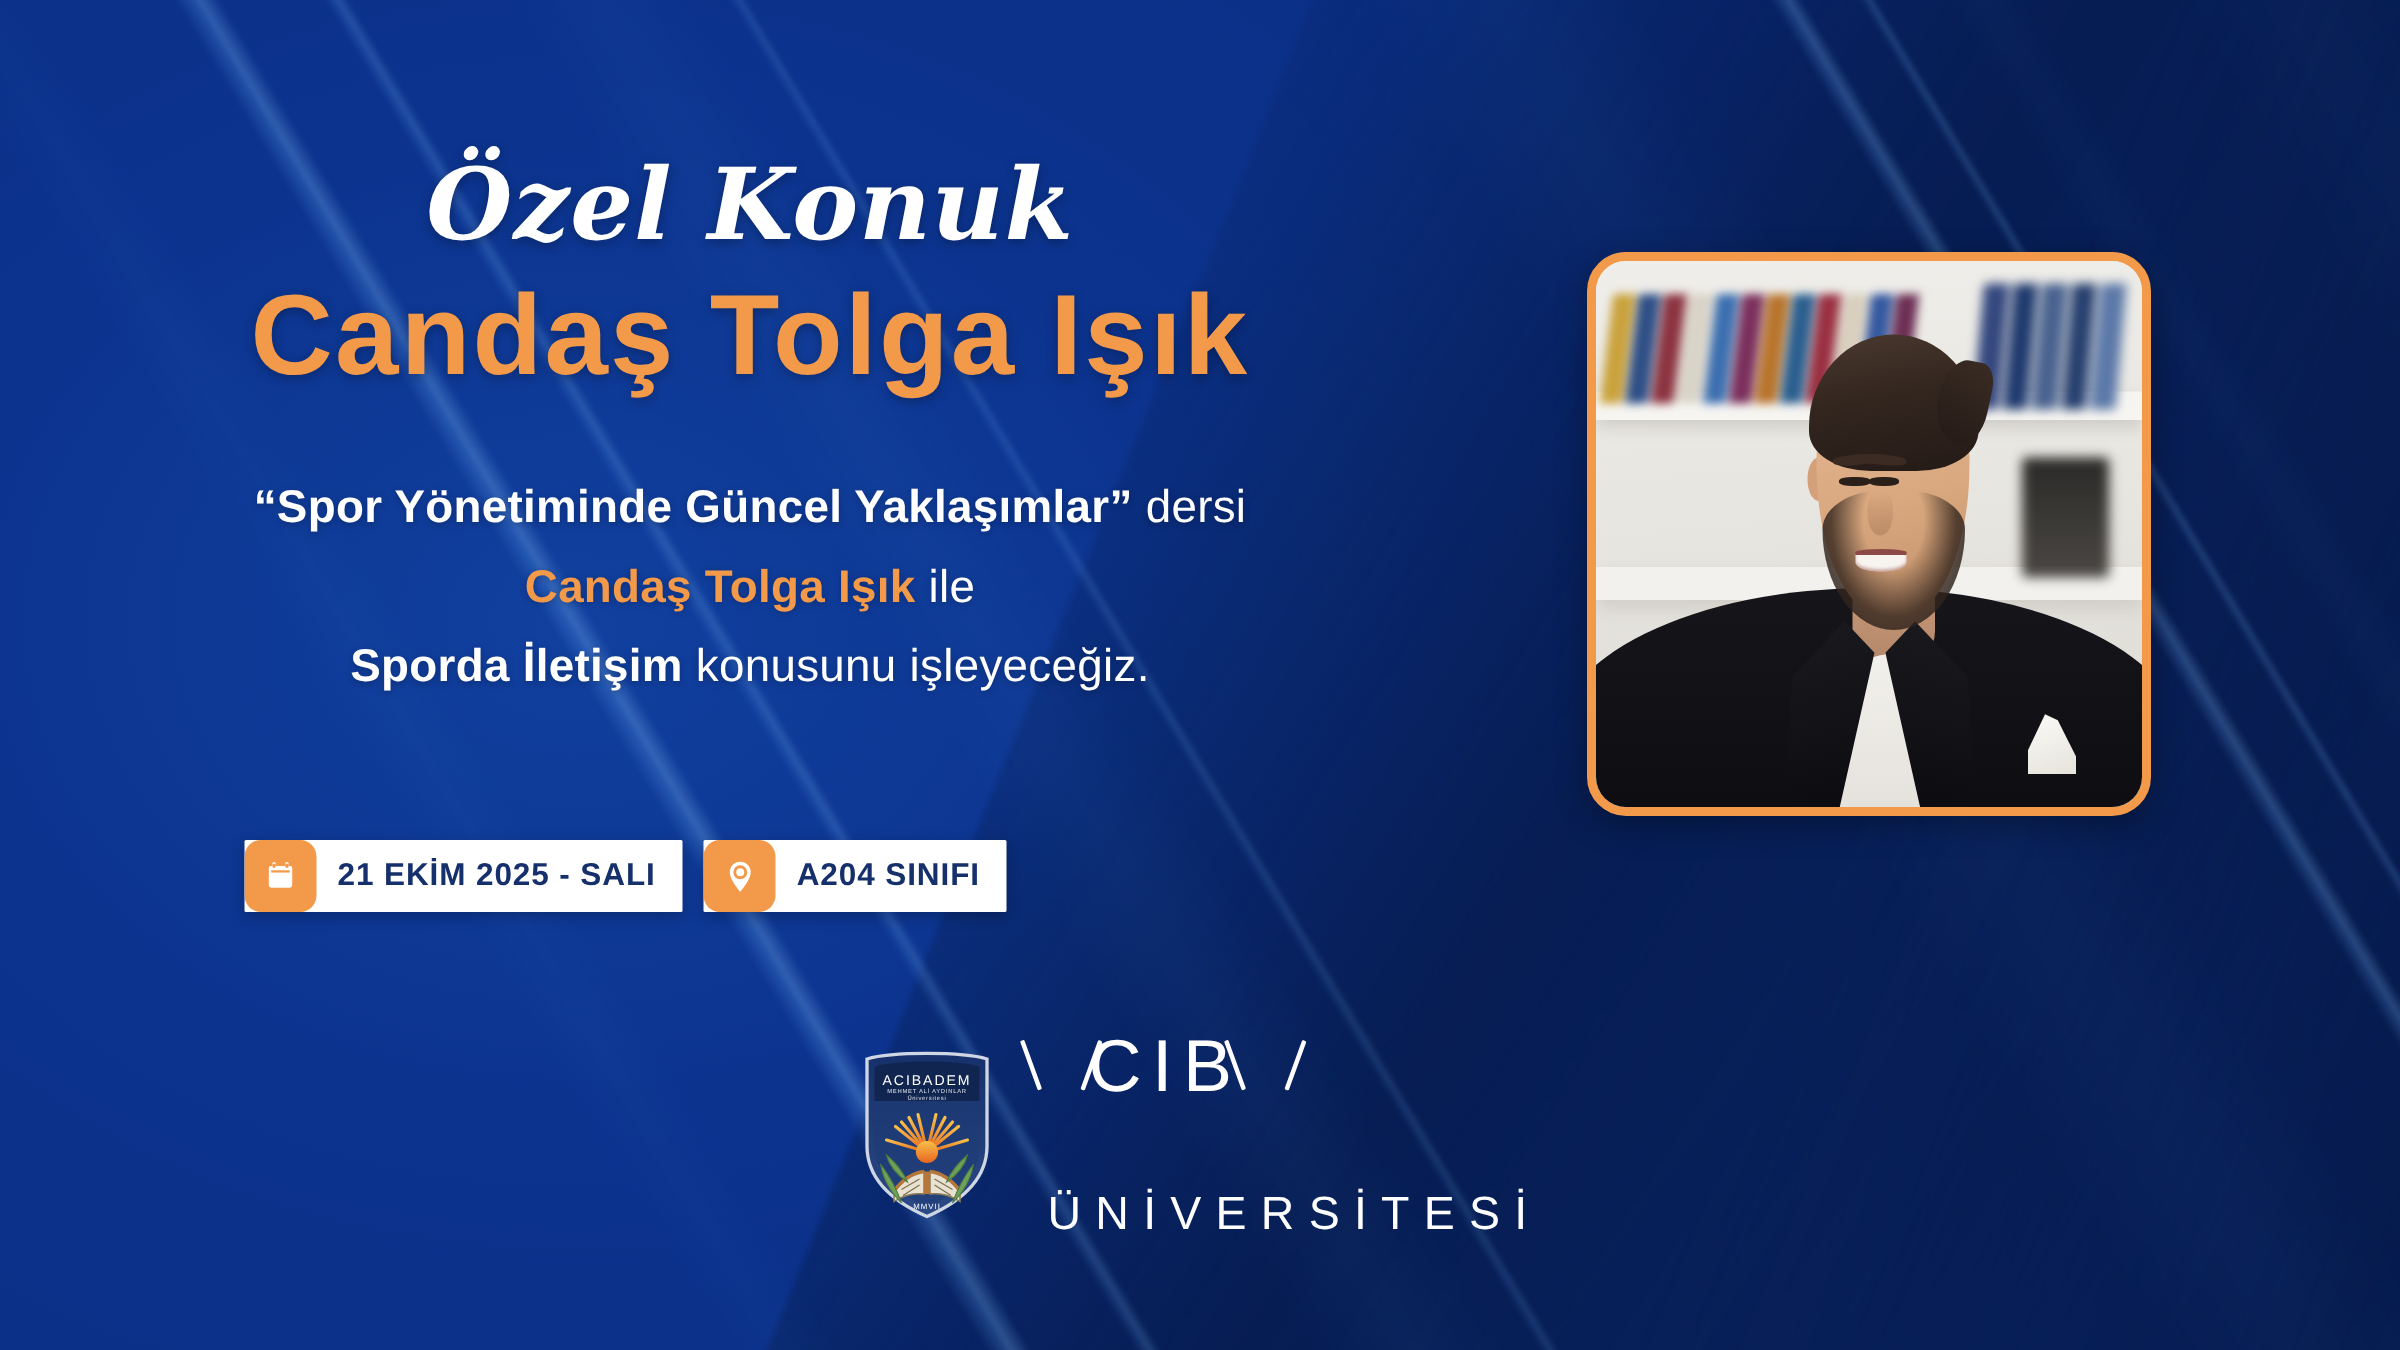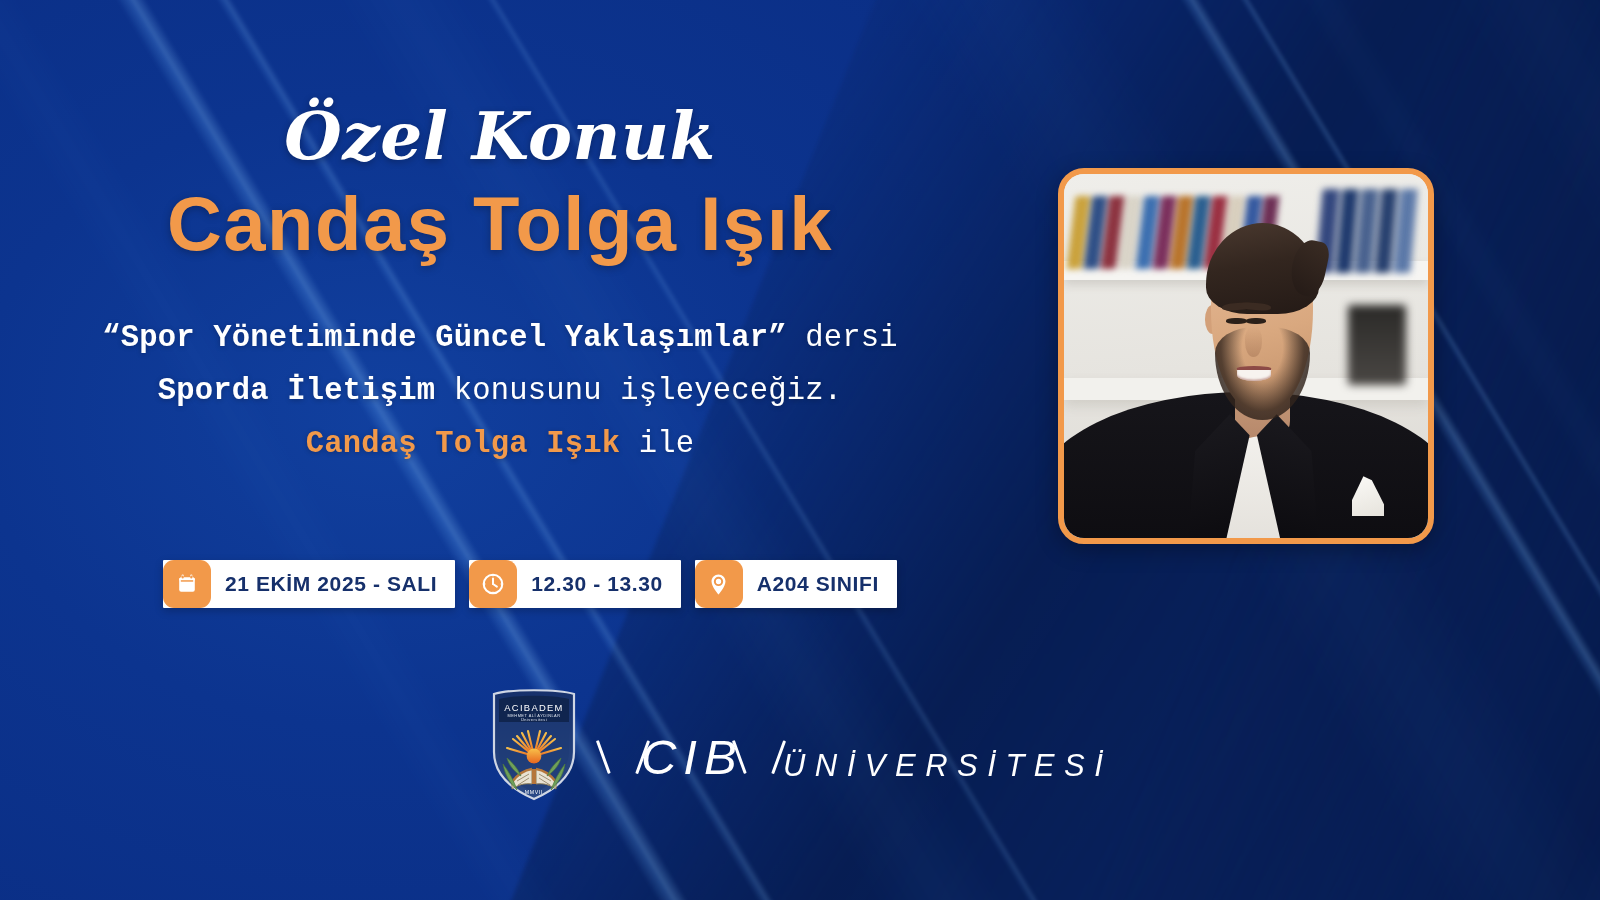--- a/index.html
+++ b/index.html
@@ -78,21 +78,20 @@
     letter-spacing:1.5px;
     text-shadow:0 2px 8px rgba(0,0,0,.28);
     white-space:nowrap;
   }
 
   
   .body-lines {
     position:absolute;
     top:312px; left:0; width:1000px;
     text-align:center;
-    font-family:Liberation Mono, monospace;
   }
   .bline {
     font-size:30.5px;
     line-height:53px;
     color:#ffffff;
     letter-spacing:.2px;
     white-space:nowrap;
     text-shadow:0 1px 5px rgba(0,0,0,.25);
   }
   .bline b { font-weight:700; }
@@ -294,21 +293,21 @@
   
   .logo-row {
     position:absolute;
     left:0; top:686px; width:1600px;
     display:flex;
     align-items:center;
     justify-content:center;
     gap:28px;
   }
   .crest { width:92px; height:116px; flex:0 0 92px; }
-  .wordmark { display:flex; flex-direction:row; align-items:flex-end;font-style:italic; }
+  .wordmark { display:flex; flex-direction:column; align-items:flex-start; }
   .wm-top {
     font-size:49px; font-weight:400; color:#fff;
     letter-spacing:7px; line-height:1.04;
     display:flex; align-items:baseline;
   }
   .wm-rule { height:2px; background:#fff; margin:5px 0 4px; }
   .wm-bot {
     font-size:31px; font-weight:400; color:#fff;
     letter-spacing:9.5px; line-height:1.05;
     text-align:center;
@@ -348,58 +347,44 @@
 
     <div class="kicker">Özel Konuk</div>
 
     <div class="headline">Candaş Tolga Işık</div>
 
     <div class="body-lines">
       <div class="bline">
         <b>“Spor Yönetiminde Güncel Yaklaşımlar”</b><span> dersi</span>
       </div>
       <div class="bline">
+        <span class="accent">Candaş Tolga Işık</span><span> ile</span>
+      </div>
+      <div class="bline">
         <b>Sporda İletişim</b><span> konusunu işleyeceğiz.</span>
-      </div>
-      <div class="bline">
-        <span class="accent">Candaş Tolga Işık</span><span> ile</span>
       </div>
     </div>
 
     <div class="pills">
 
       <div class="pill">
         <span class="pill-icon">
           <svg width="24" height="24" viewBox="0 0 24 24" aria-hidden="true">
             <rect x="4.2" y="5.4" width="15.6" height="14.4" rx="2" fill="#ffffff"></rect>
             <rect x="4.2" y="5.4" width="15.6" height="3.4" rx="1.6" fill="#ffffff"></rect>
             <rect x="6.6" y="2.6" width="2.2" height="4.2" rx="1.1" fill="#ffffff"></rect>
             <rect x="15.2" y="2.6" width="2.2" height="4.2" rx="1.1" fill="#ffffff"></rect>
             <rect x="6.6" y="3.6" width="2.2" height="3" rx="1.1" fill="#f2994a"></rect>
             <rect x="15.2" y="3.6" width="2.2" height="3" rx="1.1" fill="#f2994a"></rect>
             <rect x="5.8" y="8.2" width="12.4" height="1.5" fill="#f2994a"></rect>
           </svg>
         </span>
         <span class="pill-label">21 EKİM 2025 - SALI</span>
       </div>
 
-      <div class="pill">
-        <span class="pill-icon">
-          <svg width="26" height="26" viewBox="0 0 24 24" aria-hidden="true">
-            <circle cx="12" cy="12" r="8.6" fill="none" stroke="#ffffff" stroke-width="1.9"></circle>
-            <line x1="12" y1="12" x2="12" y2="6.9" stroke="#ffffff" stroke-width="1.8" stroke-linecap="round"></line>
-            <line x1="12" y1="12" x2="15.6" y2="14.4" stroke="#ffffff" stroke-width="1.8" stroke-linecap="round"></line>
-            <line x1="12" y1="3.4" x2="12" y2="4.9" stroke="#ffffff" stroke-width="1.5"></line>
-            <line x1="12" y1="19.1" x2="12" y2="20.6" stroke="#ffffff" stroke-width="1.5"></line>
-            <line x1="3.4" y1="12" x2="4.9" y2="12" stroke="#ffffff" stroke-width="1.5"></line>
-            <line x1="19.1" y1="12" x2="20.6" y2="12" stroke="#ffffff" stroke-width="1.5"></line>
-          </svg>
-        </span>
-        <span class="pill-label">12.30 - 13.30</span>
-      </div>
 
       <div class="pill">
         <span class="pill-icon">
           <svg width="25" height="25" viewBox="0 0 24 24" aria-hidden="true">
             <path d="M12 2.4c-3.7 0-6.7 3-6.7 6.7 0 5 6.7 12.5 6.7 12.5s6.7-7.5 6.7-12.5c0-3.7-3-6.7-6.7-6.7z" fill="#ffffff"></path>
             <circle cx="12" cy="9.1" r="3.5" fill="none" stroke="#f2994a" stroke-width="1.9"></circle>
           </svg>
         </span>
         <span class="pill-label">A204 SINIFI</span>
       </div>

